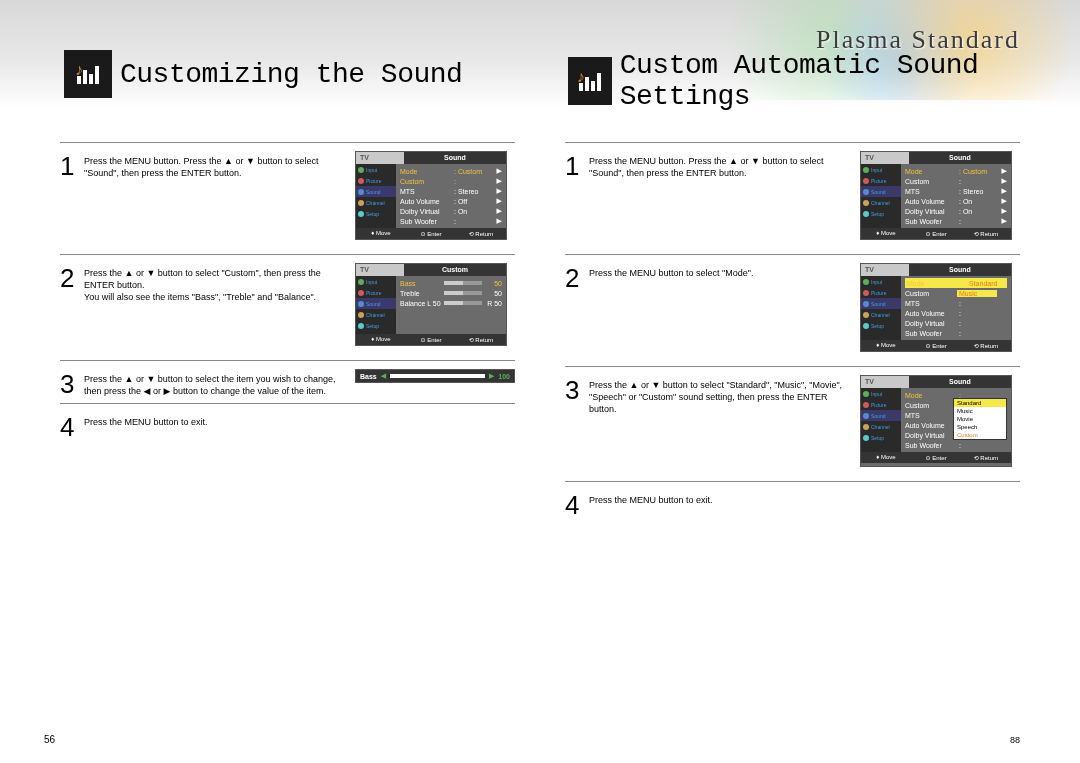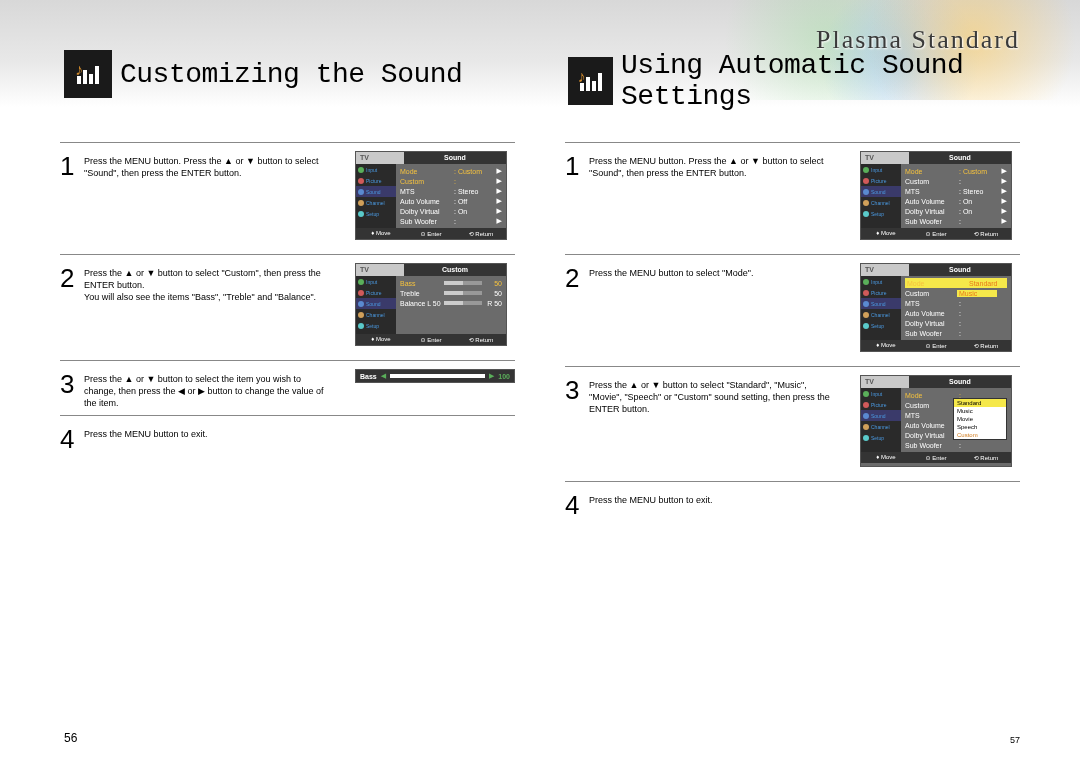--- a/index.html
+++ b/index.html
@@ -73,21 +73,21 @@
     font-weight: 300;
     width: 24px;
     line-height: 1;
     padding-top: 2px;
   }
   .step-text {
     font-size: 9px;
     line-height: 1.35;
     flex: 1;
     padding-top: 4px;
-    padding-right: 20px;
+    padding-right: 8px;
   }
   .osd-col { width: 160px; }
   .osd {
     width: 150px;
     border: 1px solid #555;
     background: #6b6b6b;
     font-size: 7px;
     color: #fff;
     margin-bottom: 8px;
     position: relative;
@@ -170,21 +170,21 @@
     align-items:center;
     padding:2px 4px;
     font-size:7px;
     color:#fff;
     gap:4px;
   }
   .slider-osd .track{ flex:1; height:4px; background:#888; position:relative;}
   .slider-osd .fill{ position:absolute; left:0; top:0; bottom:0; background:#fff; width:100%;}
   .slider-osd .tri { color:#5aaf5a;}
   .slider-osd .val { color:#5aaf5a; font-weight:bold;}
-  .pagenum-l { position:absolute; bottom:18px; left:64px; font-size:12px;}
+  .pagenum-l { position:absolute; bottom:18px; left:44px; font-size:10px;}
   .pagenum-r { position:absolute; bottom:18px; right:60px; font-size:9px;}
   .step-block { display:flex; align-items:flex-start;}
   .step-left { flex:1; display:flex;}
 </style>
 </head>
 <body>
 
 <div class="color-blob"></div>
 <div class="plasma">Plasma Standard</div>
 
@@ -204,21 +204,21 @@
   <div class="title-group right">
     <div class="icon-box">
       <span class="note">♪</span>
       <div class="bars">
           <span style="height:8px"></span>
           <span style="height:14px"></span>
           <span style="height:10px"></span>
           <span style="height:18px"></span>
         </div>
     </div>
-    <div class="title-text">Using Automatic Sound Settings</div>
+    <div class="title-text">Custom Automatic Sound Settings</div>
   </div>
 </div>
 
 <div class="pages">
 
   <div class="page">
     <hr class="sep">
 
     <div class="step-block">
       <div class="step-left">
@@ -634,13 +634,13 @@
       <div class="step-left">
         <div class="step-num">4</div>
         <div class="step-text">Press the MENU button to exit.</div>
       </div>
       <div class="osd-col"></div>
     </div>
   </div>
 </div>
 
 <div class="pagenum-l">56</div>
-<div class="pagenum-r">57</div>
+<div class="pagenum-r">88</div>
 
 </body></html>

